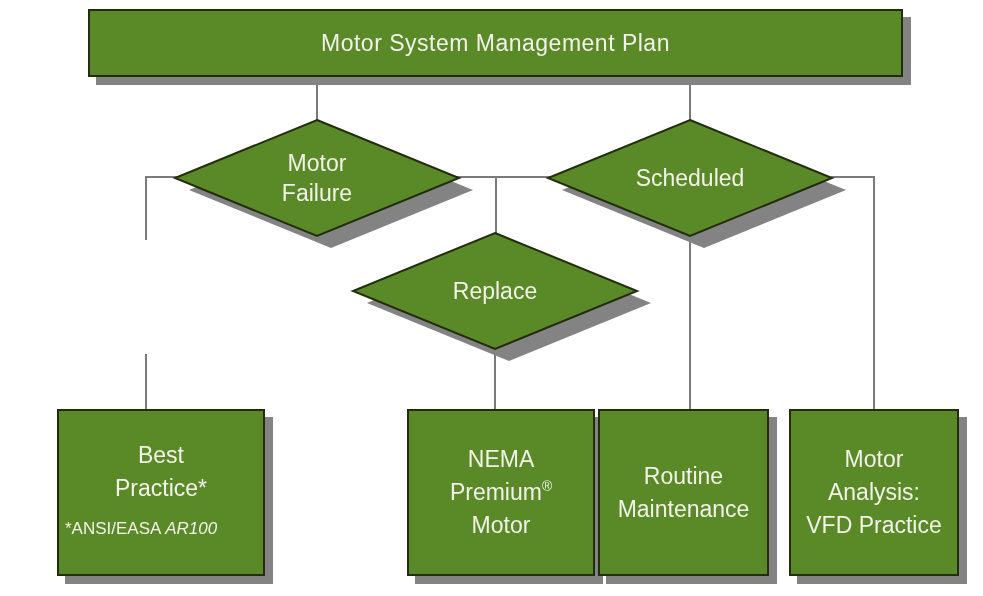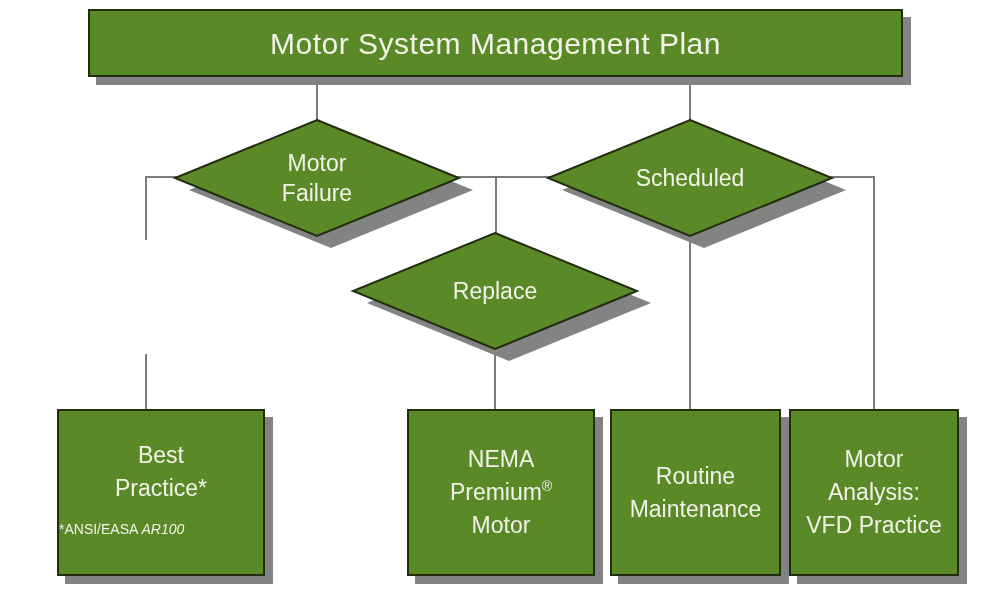--- a/index.html
+++ b/index.html
@@ -41,37 +41,38 @@
     align-items:center;
     justify-content:center;
     text-align:center;
   }
   .rect-node .line{
     font-size:23px;
     line-height:33px;
     white-space:nowrap;
   }
   .title-node .line{
-    font-size:30px;
+    font-size:23px;
     letter-spacing:0.5px;
   }
   .rect-node sup{
     font-size:0.6em;
     vertical-align:super;
     line-height:0;
   }
   
   .bp-node{
     justify-content:flex-start;
     padding-top:28px;
   }
   .bp-footnote{
     margin-top:16px;
     align-self:flex-start;
-    font-size:14px;
+    padding-left:6px;
+    font-size:17px;
     line-height:16px;
     white-space:nowrap;
   }
   .bp-footnote .std{font-style:italic;}
   
   .diamond{
     position:absolute;
     width:286px;
     height:118px;
     z-index:2;
@@ -161,21 +162,21 @@
     <div class="line">Practice*</div>
     <div class="bp-footnote"><span>*ANSI/EASA </span><span class="std">AR100</span></div>
   </div>
 
   <div class="rect-node" style="left:407px;top:409px;width:188px;height:167px;">
     <div class="line">NEMA</div>
     <div class="line"><span>Premium</span><sup>®</sup></div>
     <div class="line">Motor</div>
   </div>
 
-  <div class="rect-node" style="left:598px;top:409px;width:171px;height:167px;margin-left:12px;">
+  <div class="rect-node" style="left:598px;top:409px;width:171px;height:167px;">
     <div class="line">Routine</div>
     <div class="line">Maintenance</div>
   </div>
 
   <div class="rect-node" style="left:789px;top:409px;width:170px;height:167px;">
     <div class="line">Motor</div>
     <div class="line">Analysis:</div>
     <div class="line">VFD Practice</div>
   </div>
 

